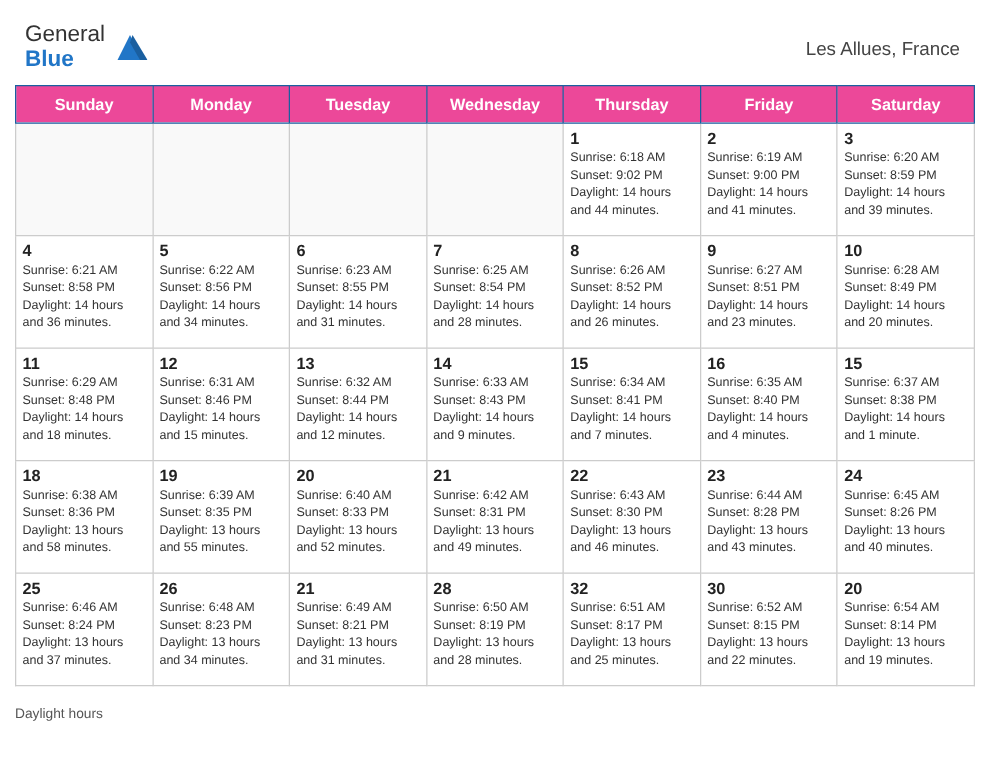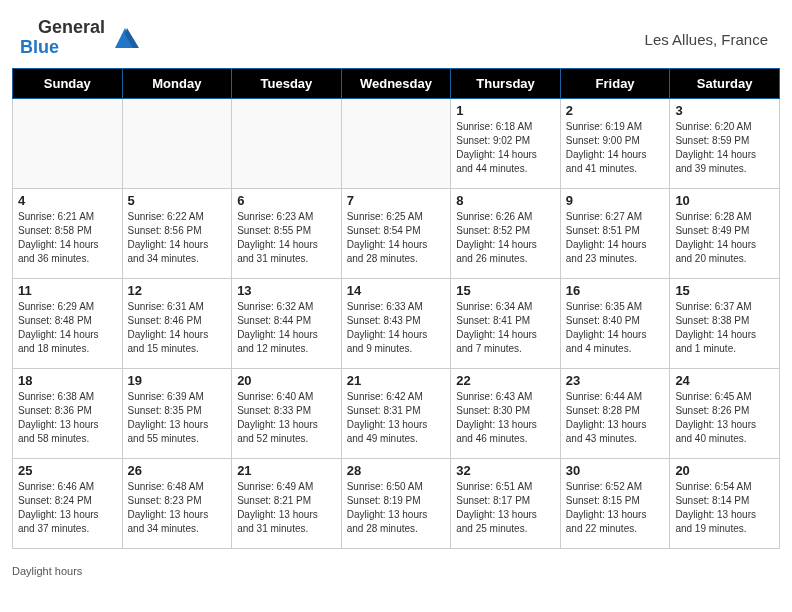--- a/index.html
+++ b/index.html
@@ -21,23 +21,22 @@
       align-items: center;
       gap: 4px;
     }
     .logo-text {
       display: flex;
       flex-direction: column;
       line-height: 1.1;
     }
     .logo-general {
       font-size: 18px;
-      font-weight: bold;
+      font-weight: normal;
       color: #333;
-      margin-left: 18px;
     }
     .logo-blue {
       font-size: 18px;
       font-weight: bold;
       color: #2176c7;
     }
     .logo-icon {
       width: 28px;
       height: 28px;
       margin-left: 2px;
@@ -58,21 +57,21 @@
     }
     .calendar-container {
       padding: 0 12px 12px 12px;
     }
     table {
       width: 100%;
       border-collapse: collapse;
       table-layout: fixed;
     }
     .day-header {
-      background: #000000;
+      background: #ec4899;
       color: #fff;
       text-align: center;
       padding: 7px 2px;
       font-size: 13px;
       font-weight: bold;
       border: 1px solid #1a5fa0;
     }
     .day-cell {
       vertical-align: top;
       border: 1px solid #ccc;

